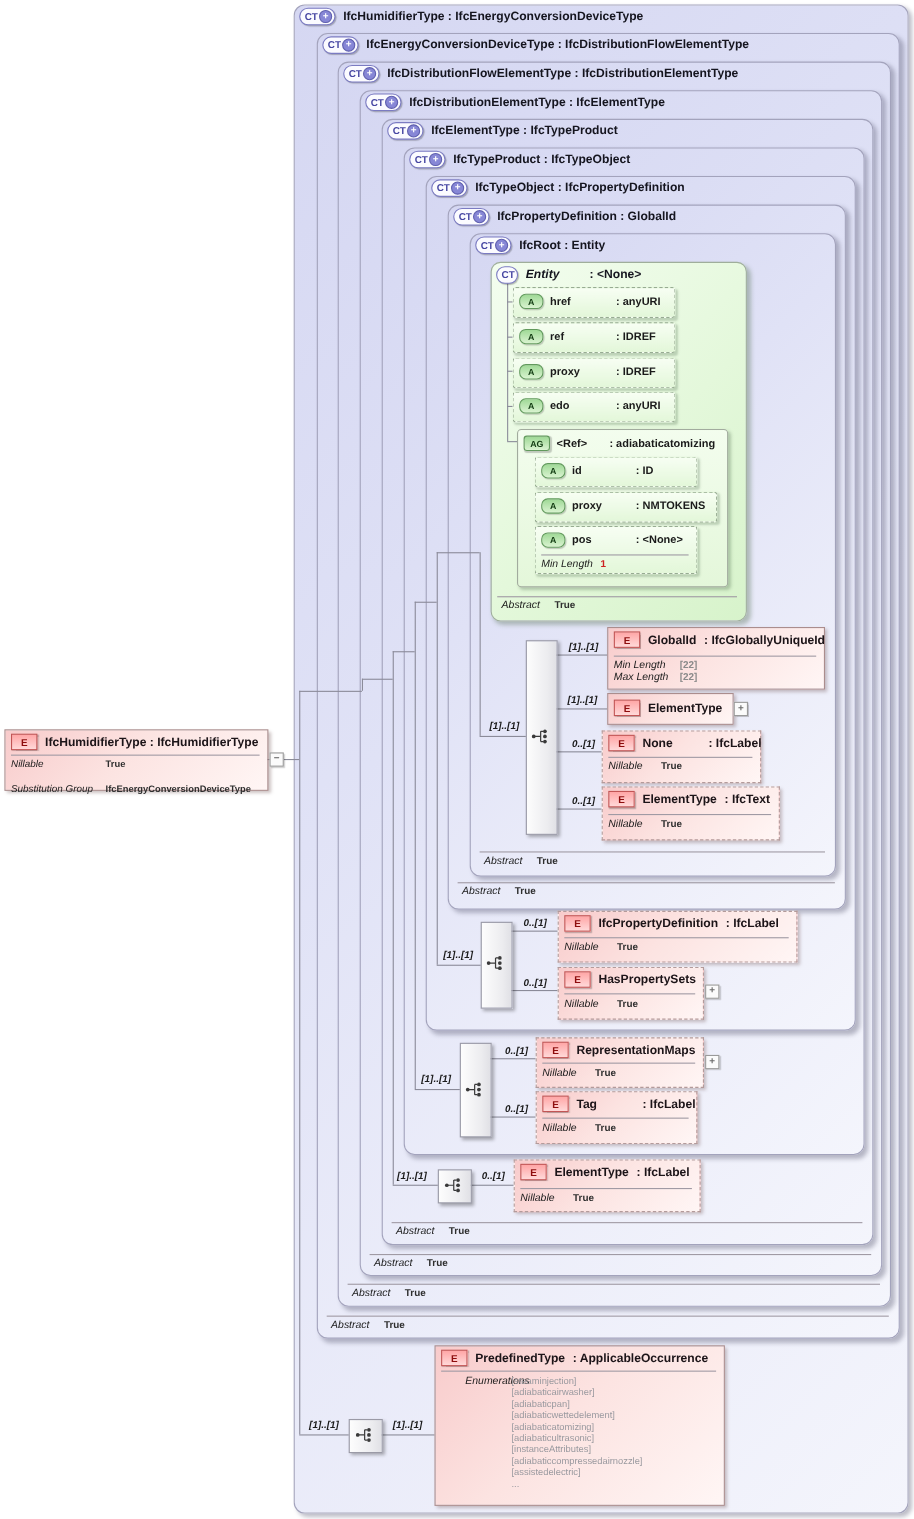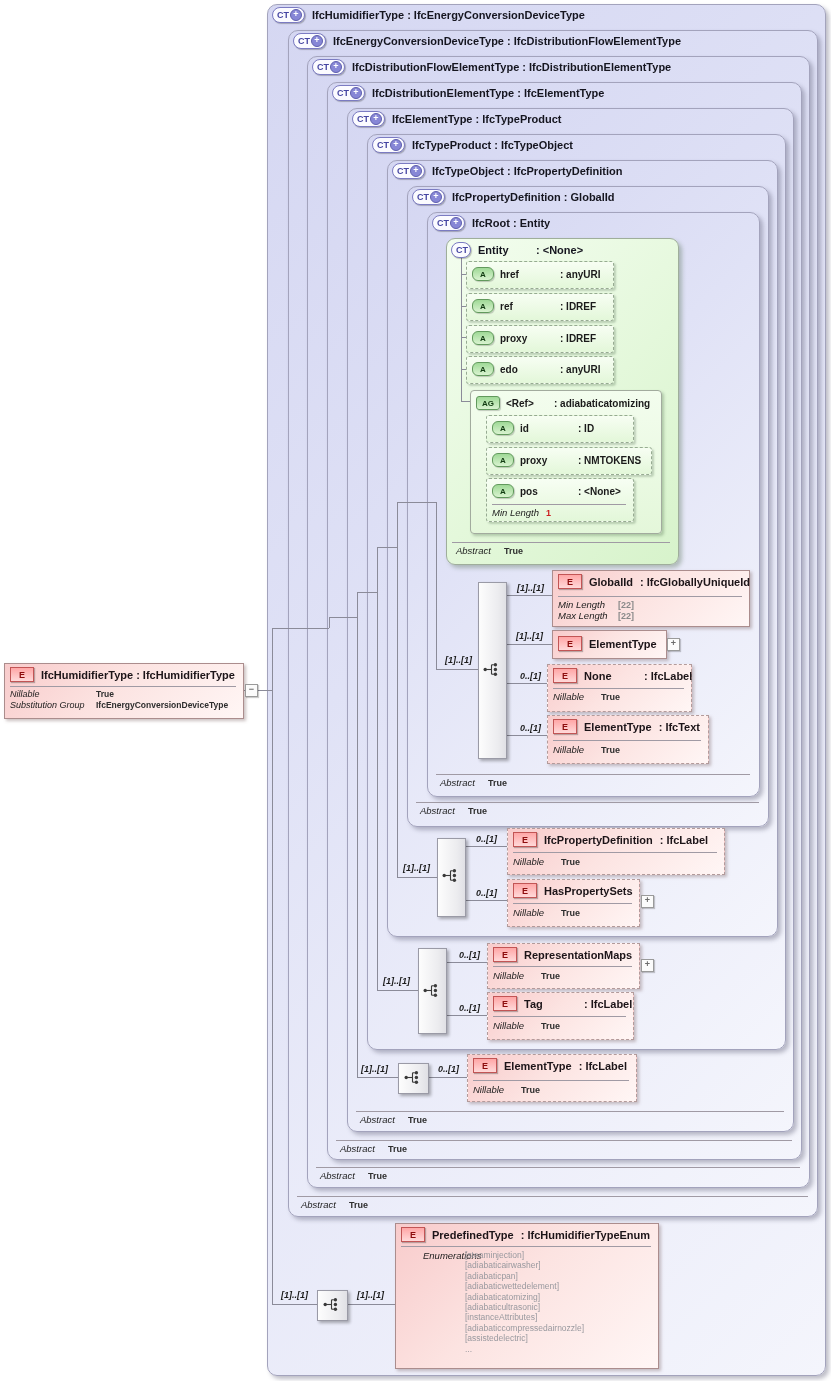--- a/index.html
+++ b/index.html
@@ -41,21 +41,21 @@
   .e-head{position:absolute;display:flex;align-items:center;gap:7px;height:17px;white-space:nowrap;
       font-size:11px;font-weight:bold;color:#1c1418;}
   .e-icon{width:22px;height:13px;border:1px solid #c25555;flex:0 0 auto;
       background:linear-gradient(180deg,#ffa6a6 0%,#ffd9d9 100%);
       color:#8d0d0d;font-size:9px;font-weight:bold;display:flex;align-items:center;justify-content:center;
       box-shadow:1px 1px 1px rgba(0,0,0,.25);}
   .nm{display:inline-block;}
   .wn{min-width:53px;}
   .an{min-width:54px;}
   .inn{min-width:52px;}
-  .en{min-width:51px;}
+  .en{min-width:51px;font-style:italic;}
   
   .seq{position:absolute;border:1px solid #9a9aa6;
       background:linear-gradient(90deg,#fdfdfd 0%,#ececef 70%,#e0e0e5 100%);
       box-shadow:2px 2px 3px rgba(0,0,0,.3);}
   .glyph{position:absolute;}
   
   .hl{position:absolute;height:1px;background:#8b8b99;}
   .vl{position:absolute;width:1px;background:#8b8b99;}
   .sep{position:absolute;height:1px;background:#a09aa4;}
   
@@ -479,21 +479,21 @@
   <div class="sep" style="left:473px;top:1080px;width:156px;"></div>
   <div class="fr" style="left:473px;top:1084px;">
       <span class="lbl" style="width:48px;">Nillable</span>
       <span class="val">True</span>
     </div>
 
   <div class="ebox" style="left:395px;top:1223px;width:262px;height:144px;"></div>
   <div class="e-head" style="left:401px;top:1226px;">
     <span class="e-icon">E</span>
     <span class="nm">PredefinedType</span>
-    <span>: IfcHumidifierTypeEnum</span>
+    <span>: ApplicableOccurrence</span>
   </div>
   <div class="sep" style="left:401px;top:1246px;width:250px;"></div>
   <div class="enum-lbl" style="left:384px;top:1250px;margin-left:39px;">Enumerations</div>
   <div class="enum-col" style="left:465px;top:1250px;">
     <div>[steaminjection]</div>
     <div>[adiabaticairwasher]</div>
     <div>[adiabaticpan]</div>
     <div>[adiabaticwettedelement]</div>
     <div>[adiabaticatomizing]</div>
     <div>[adiabaticultrasonic]</div>
@@ -507,18 +507,18 @@
   <div class="e-head" style="left:10px;top:666px;">
     <span class="e-icon">E</span>
     <span class="nm">IfcHumidifierType : IfcHumidifierType</span>
   </div>
   <div class="sep" style="left:10px;top:686px;width:226px;"></div>
   <div class="fr" style="left:10px;top:689px;font-size:9px;">
       <span class="lbl" style="width:86px;">Nillable</span>
       <span class="val" style="font-size:8.5px;">True</span>
     </div>
   <div class="fr" style="left:10px;top:700px;font-size:9px;">
-      <span class="lbl" style="width:86px;">Substitution Group</span>
+      <span class="lbl" style="width:86px;margin-top:12px;">Substitution Group</span>
       <span class="val" style="font-size:8.5px;">IfcEnergyConversionDeviceType</span>
     </div>
   <div class="tog" style="left:245px;top:684px;">−</div>
 
 </div>
 
 </body></html>

